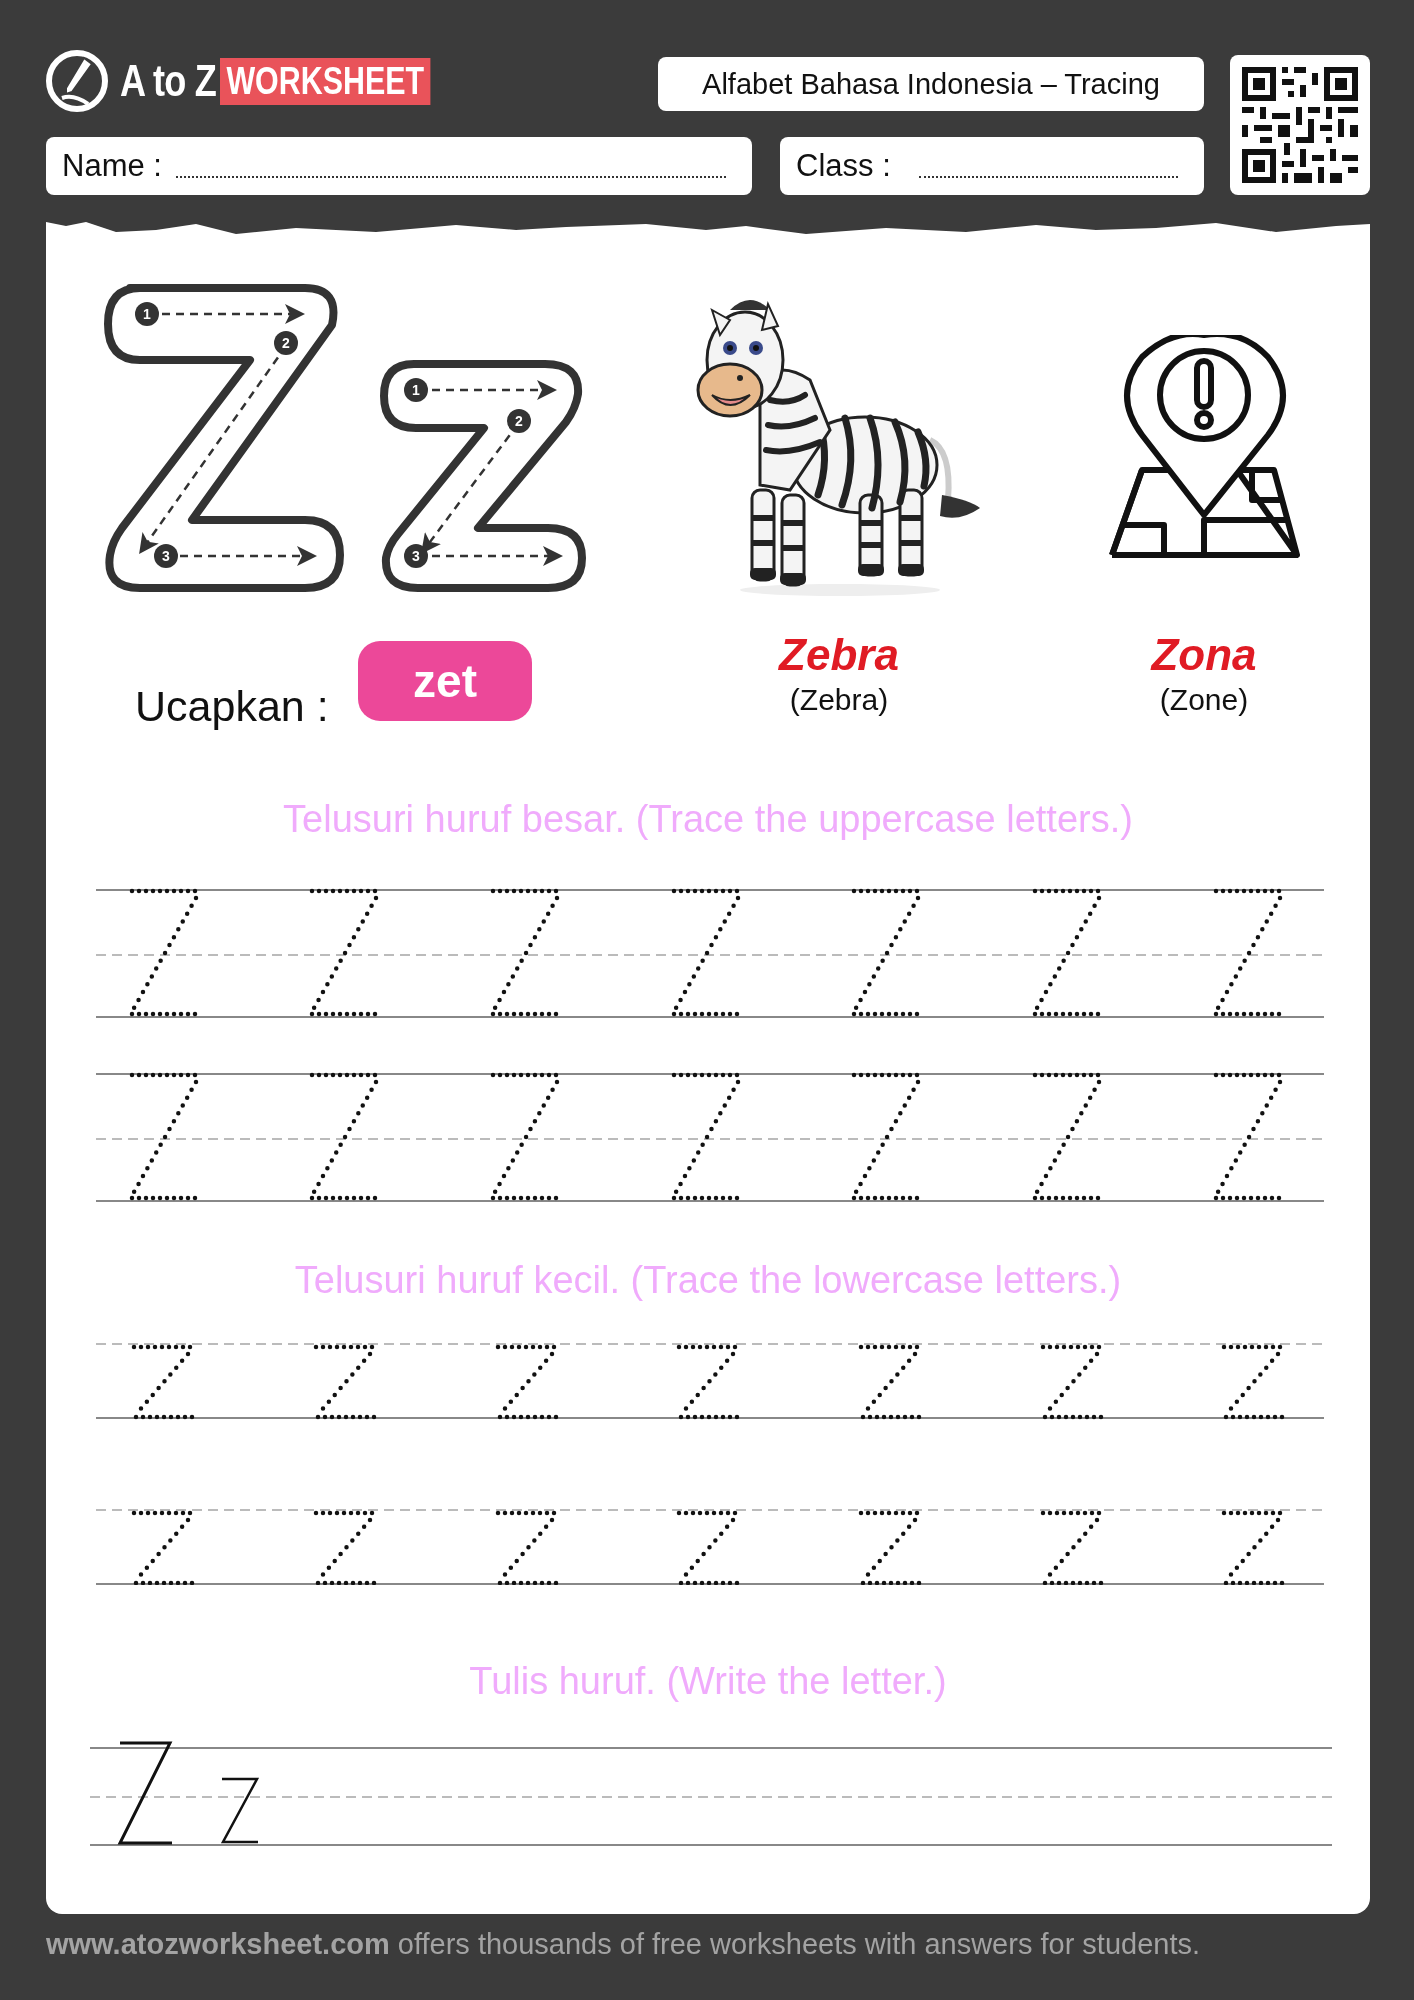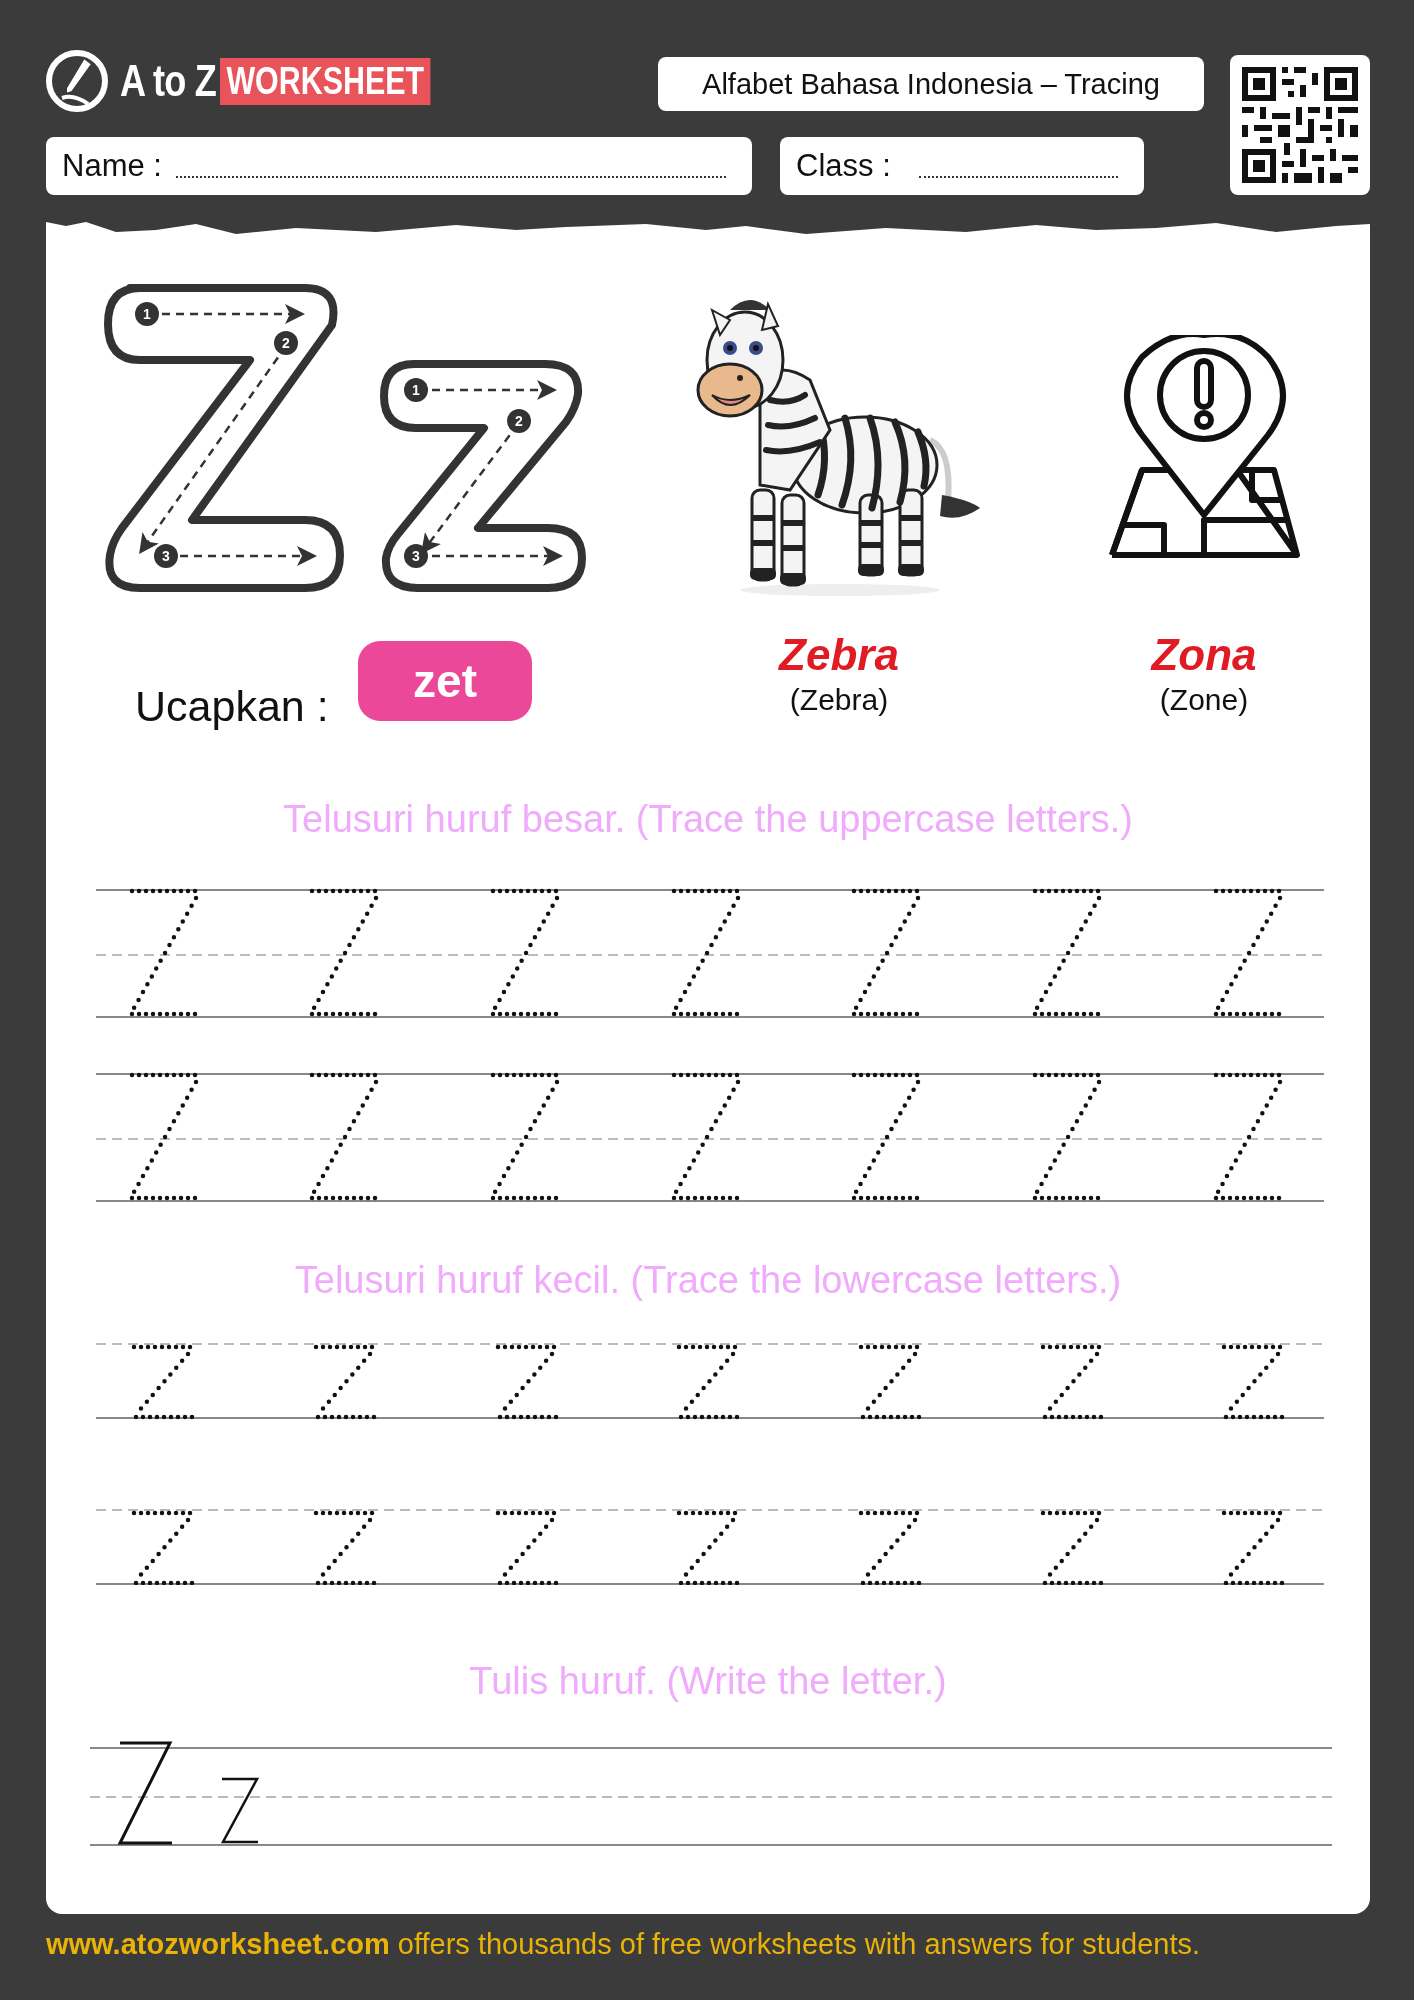--- a/index.html
+++ b/index.html
@@ -6,31 +6,31 @@
   body{width:1414px;height:2000px;background:#3b3b3b;position:relative;overflow:hidden;font-family:"Liberation Sans",sans-serif;}
   .abs{position:absolute;}
   .logo{left:44px;top:46px;height:70px;display:flex;align-items:center;}
   .logo-mark{width:66px;height:66px;}
   .logo-atoz{color:#fff;font-family:"Liberation Sans",sans-serif;font-weight:bold;font-size:44px;letter-spacing:-1px;margin-left:10px;transform:scaleX(0.82);transform-origin:left center;display:inline-block;width:96px;white-space:nowrap;}
   .logo-ws{background:#e9535a;color:#fff;font-weight:bold;font-size:38px;padding:2px 8px;margin-left:4px;transform:scaleX(0.8);transform-origin:left center;display:inline-block;white-space:nowrap;letter-spacing:0px;}
   .title-box{left:658px;top:57px;width:546px;height:54px;background:#fff;border-radius:8px;display:flex;align-items:center;justify-content:center;font-size:29px;color:#111;}
   .qr{left:1230px;top:55px;width:140px;height:140px;background:#fff;border-radius:8px;}
   .field{background:#fff;border-radius:8px;height:58px;display:flex;align-items:center;font-size:31px;color:#111;box-sizing:border-box;padding-left:16px;}
   .name-field{left:46px;top:137px;width:706px;}
-  .class-field{left:780px;top:137px;width:364px;}
+  .class-field{left:780px;top:137px;width:424px;}
   .dotline{flex:1;border-bottom:2px dotted #333;margin:22px 26px 0 14px;height:0;}
   .paper{left:46px;top:222px;width:1324px;height:1692px;background:#fff;border-radius:0 0 16px 16px;}
   .torn{left:46px;top:210px;width:1324px;height:40px;}
   .say-label{left:135px;top:650px;font-size:43px;color:#111;margin-top:32px;}
   .say-pill{left:358px;top:641px;width:174px;height:80px;background:#ec4899;border-radius:22px;color:#fff;font-weight:bold;font-size:46px;display:flex;align-items:center;justify-content:center;}
   .word{text-align:center;width:300px;}
   .word .w1{color:#e01b24;font-weight:bold;font-size:44px;line-height:50px;font-style:italic;}
   .word .w2{color:#111;font-size:30px;line-height:40px;}
   .instr{left:46px;width:1324px;text-align:center;font-size:38px;color:#f0abfc;}
-  .footer{left:46px;top:1928px;color:#eab308;font-size:29px;white-space:nowrap;}
+  .footer{left:46px;top:1928px;color:#a3a3a3;font-size:29px;white-space:nowrap;}
   .footer b{font-weight:bold;}
 </style>
 </head>
 <body>
 
 <div class="abs logo">
   <svg class="logo-mark" viewBox="0 0 66 66">
     <circle cx="33" cy="33" r="28" fill="none" stroke="#fff" stroke-width="6"></circle>
     <path d="M40 10 L48 16 L28 44 L22 46 L22 40 Z" fill="#fff" stroke="#3b3b3b" stroke-width="2"></path>
     <path d="M18 50 Q30 46 44 56" fill="none" stroke="#fff" stroke-width="4"></path>

